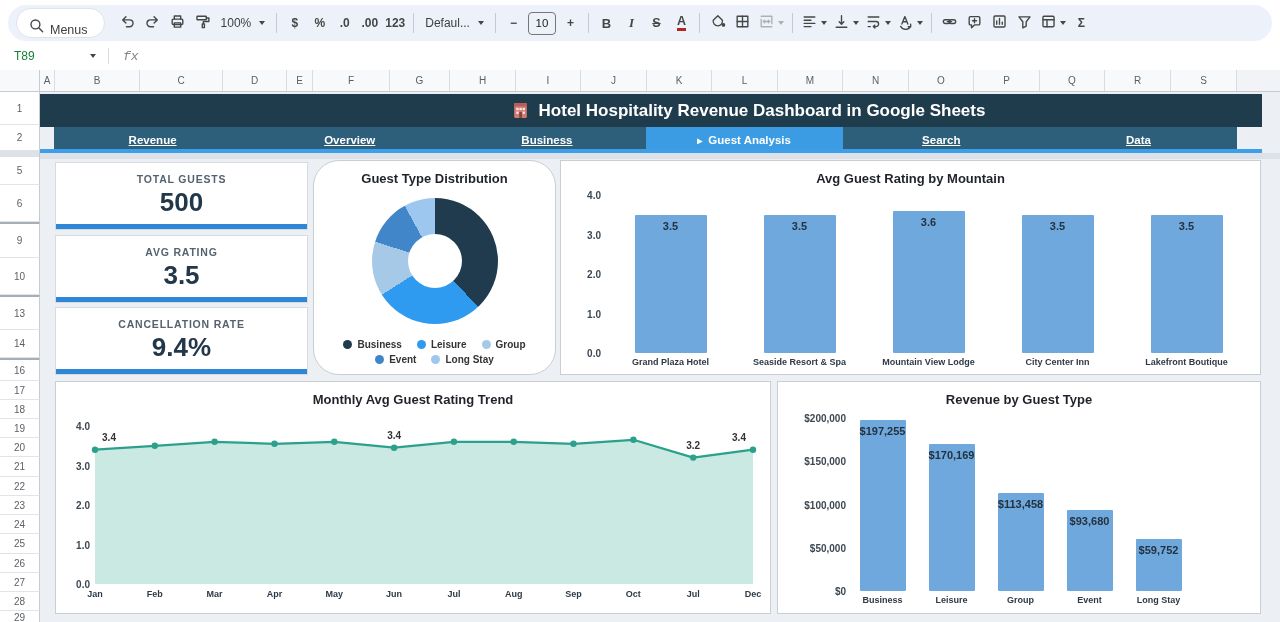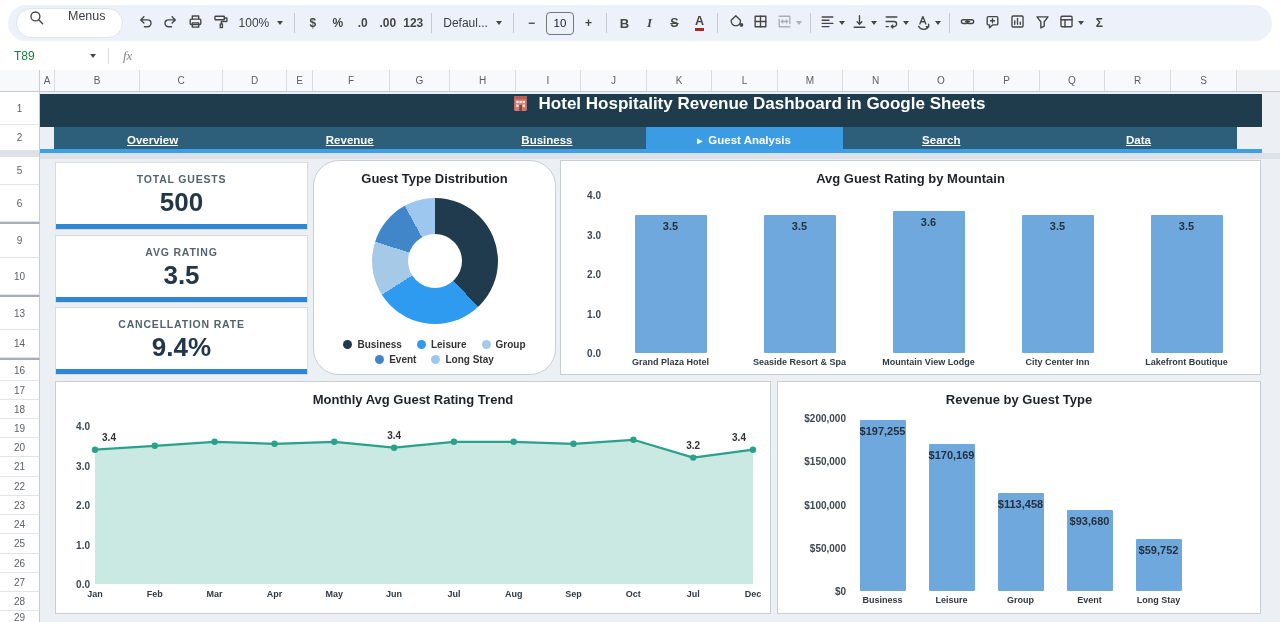--- a/index.html
+++ b/index.html
@@ -1,53 +1,53 @@
 <!DOCTYPE html>
 <html><head>
 <meta charset="utf-8">
 <style>
   html,body{margin:0;padding:0;background:#fff;font-family:"Liberation Sans",sans-serif;}
   #app{position:relative;width:1280px;height:622px;overflow:hidden;background:#fff;-webkit-font-smoothing:antialiased;}
 
   
   .toolbar{position:absolute;left:8px;top:5px;width:1264px;height:36px;background:#edf2fa;border-radius:20px;display:flex;align-items:center;padding:0 8px;box-sizing:border-box;}
-  .menus-btn{display:flex;align-items:flex-start;gap:23px;background:#fff;border:1px solid #e0e4ea;border-radius:16px;height:28px;padding:0 16px 0 11px;margin-right:10px;font-size:12.5px;color:#3c4043;cursor:pointer;}
+  .menus-btn{display:flex;align-items:flex-end;gap:5px;background:#fff;border:1px solid #e0e4ea;border-radius:16px;height:28px;padding:0 16px 0 11px;margin-right:10px;font-size:12.5px;color:#3c4043;cursor:pointer;}
   .tb-btn{display:flex;align-items:center;justify-content:center;min-width:25px;height:26px;border-radius:4px;border:none;background:transparent;color:#444746;font-size:12px;padding:0 3px;gap:3px;cursor:pointer;}
   .tb-text{font-weight:bold;font-size:12px;color:#444746;}
   .b-bold{font-size:13px;}
   .b-italic{font-style:italic;font-family:"Liberation Serif",serif;font-size:13px;}
   .b-strike{text-decoration:line-through;font-size:12.5px;}
   .u-red{border-bottom:3px solid #b3261e;line-height:1;padding-bottom:1px;font-size:12.5px;}
   .tb-sep{width:1px;height:20px;background:#c6cbd3;margin:0 5px;flex:none;}
   .tb-box{width:26px;height:21px;border:1px solid #747775;border-radius:4px;display:flex;align-items:center;justify-content:center;font-size:11.5px;color:#202124;margin:0 2px;}
   .caret{width:0;height:0;border-left:3.5px solid transparent;border-right:3.5px solid transparent;border-top:4px solid #444746;display:inline-block;}
   .tb-drop{font-size:12px;color:#3c4043;gap:8px;padding:0 6px;}
   .dis{opacity:.38;}
 
   
   .formula-bar{position:absolute;left:0;top:44px;width:100%;height:24px;display:flex;align-items:center;background:#fff;}
   .name-box{width:82px;padding-left:14px;display:flex;align-items:center;justify-content:space-between;font-size:12px;color:#15803d;cursor:pointer;}
   .fb-sep{width:1px;height:16px;background:#dadce0;margin:0 6px 0 12px;}
-  .fx{font-style:italic;font-family:Liberation Serif, serif;color:#80868b;font-size:13px;margin:0 12px 0 8px;}
+  .fx{font-style:italic;font-family:Liberation Mono, monospace;color:#80868b;font-size:13px;margin:0 12px 0 8px;}
   .formula-input{flex:1;border:none;outline:none;font-size:12px;background:transparent;color:#202124;}
 
   
   .sheet{position:absolute;left:0;top:70px;width:1280px;height:552px;background:#eceff4;}
   .corner{position:absolute;left:0;top:0;width:40px;height:22px;background:#f8f9fa;border-right:1px solid #c7cbd1;border-bottom:1px solid #c7cbd1;box-sizing:border-box;}
   .col-hs{position:absolute;left:40px;top:0;width:1240px;height:22px;display:flex;background:#f8f9fa;border-bottom:1px solid #c7cbd1;box-sizing:border-box;}
   .col-h{border-right:1px solid #d9dce1;display:flex;align-items:center;justify-content:center;font-size:10px;color:#5c6066;box-sizing:border-box;flex:none;cursor:pointer;}
   .col-fill{flex:1;background:#f1f3f6;}
   .row-hs{position:absolute;left:0;top:22px;width:40px;}
   .row-h{border-bottom:1px solid #e0e3e7;border-right:1px solid #c7cbd1;display:flex;align-items:center;justify-content:center;font-size:10px;color:#5c6066;background:#fff;box-sizing:border-box;cursor:pointer;}
   .row-h.brk{border-top:2px solid #a8aeb5;}
   .gutter-gap{height:6px;background:#dde2e8;border-right:1px solid #c7cbd1;box-sizing:border-box;}
 
   
   .canvas{position:absolute;left:40px;top:22px;width:1240px;height:530px;background:#eceff4;overflow:hidden;}
-  .banner{position:absolute;left:0;top:2px;width:1222px;height:33px;background:#1f3c4d;color:#fff;display:flex;align-items:flex-start;justify-content:center;gap:9px;font-weight:bold;font-size:17px;padding-left:194px;box-sizing:border-box;}
+  .banner{position:absolute;left:0;top:2px;width:1222px;height:33px;background:#1f3c4d;color:#fff;display:flex;align-items:center;justify-content:center;gap:9px;font-weight:bold;font-size:17px;padding-left:194px;box-sizing:border-box;}
   .tabbar{position:absolute;left:14px;top:35px;width:1183px;height:26px;display:flex;}
   .tab{flex:1;display:flex;align-items:center;justify-content:center;background:#2d5e7a;color:#fff;font-size:11.5px;font-weight:bold;cursor:pointer;gap:6px;}
   .tab .lbl{text-decoration:underline;}
   .tab.active{background:#3b9ce3;}
   .tab.active .lbl{text-decoration:none;}
   .tab .pre{font-size:10px;}
   .blueline{position:absolute;left:0;top:57px;width:1222px;height:4px;background:#3d9ee9;}
   .fband{position:absolute;left:0;top:61px;width:1240px;height:6px;background:#dde2e8;}
 
   .card{position:absolute;background:#fff;border:1px solid #c9ced3;box-sizing:border-box;}
@@ -310,24 +310,24 @@
             <rect x="8" y="6.5" width="2.2" height="2.2" fill="#fde9e6"></rect>
             <rect x="11" y="6.5" width="2.2" height="2.2" fill="#fde9e6"></rect>
             <rect x="5" y="10" width="2.2" height="2.2" fill="#fde9e6"></rect>
             <rect x="11" y="10" width="2.2" height="2.2" fill="#fde9e6"></rect>
             <rect x="7.8" y="10.5" width="2.6" height="5.5" fill="#8a423d"></rect>
           </svg>
         <span>Hotel Hospitality Revenue Dashboard in Google Sheets</span>
       </div>
       <div class="tabbar">
           <div class="tab">
+            <span class="lbl">Revenue</span>
+          </div>
+          <div class="tab">
             <span class="lbl">Overview</span>
-          </div>
-          <div class="tab">
-            <span class="lbl">Revenue</span>
           </div>
           <div class="tab">
             <span class="lbl">Business</span>
           </div>
           <div class="tab active">
             <span class="pre">▸</span>
             <span class="lbl">Guest Analysis</span>
           </div>
           <div class="tab">
             <span class="lbl">Search</span>

